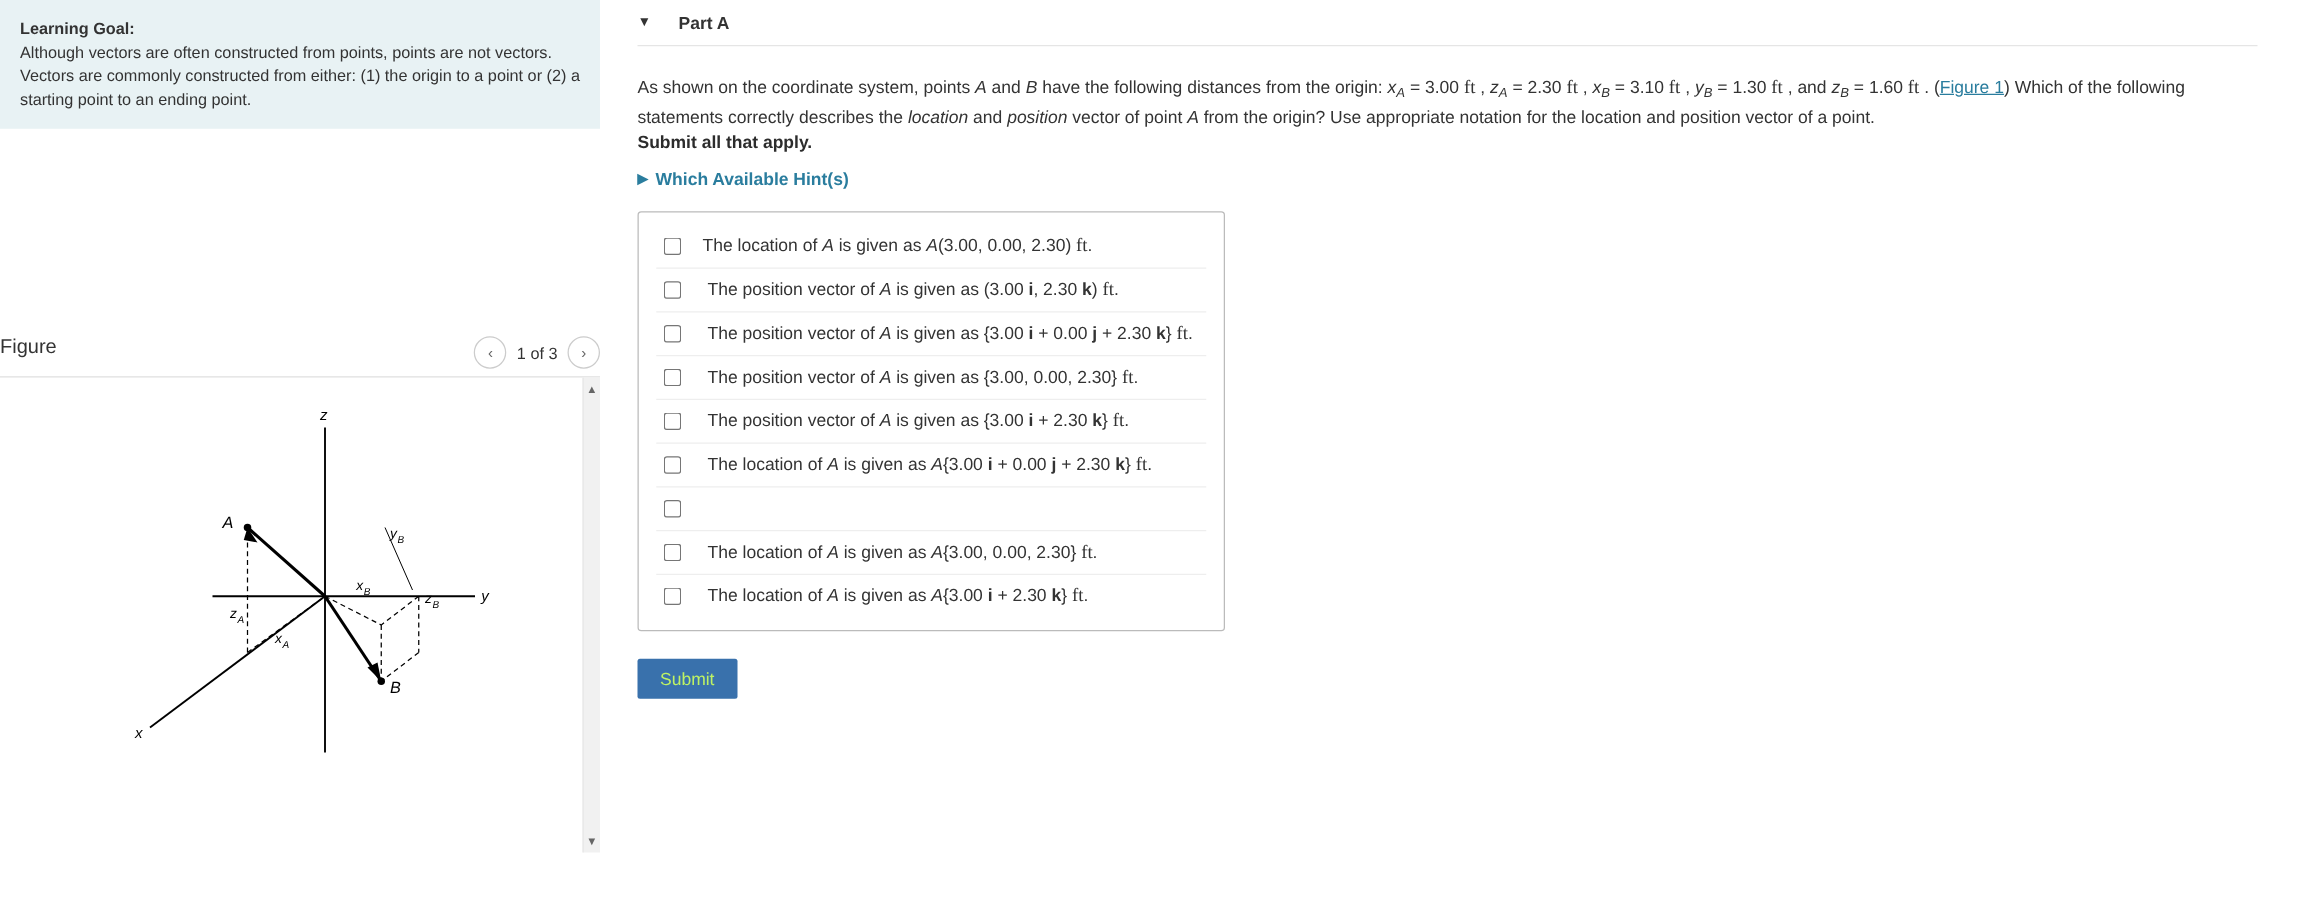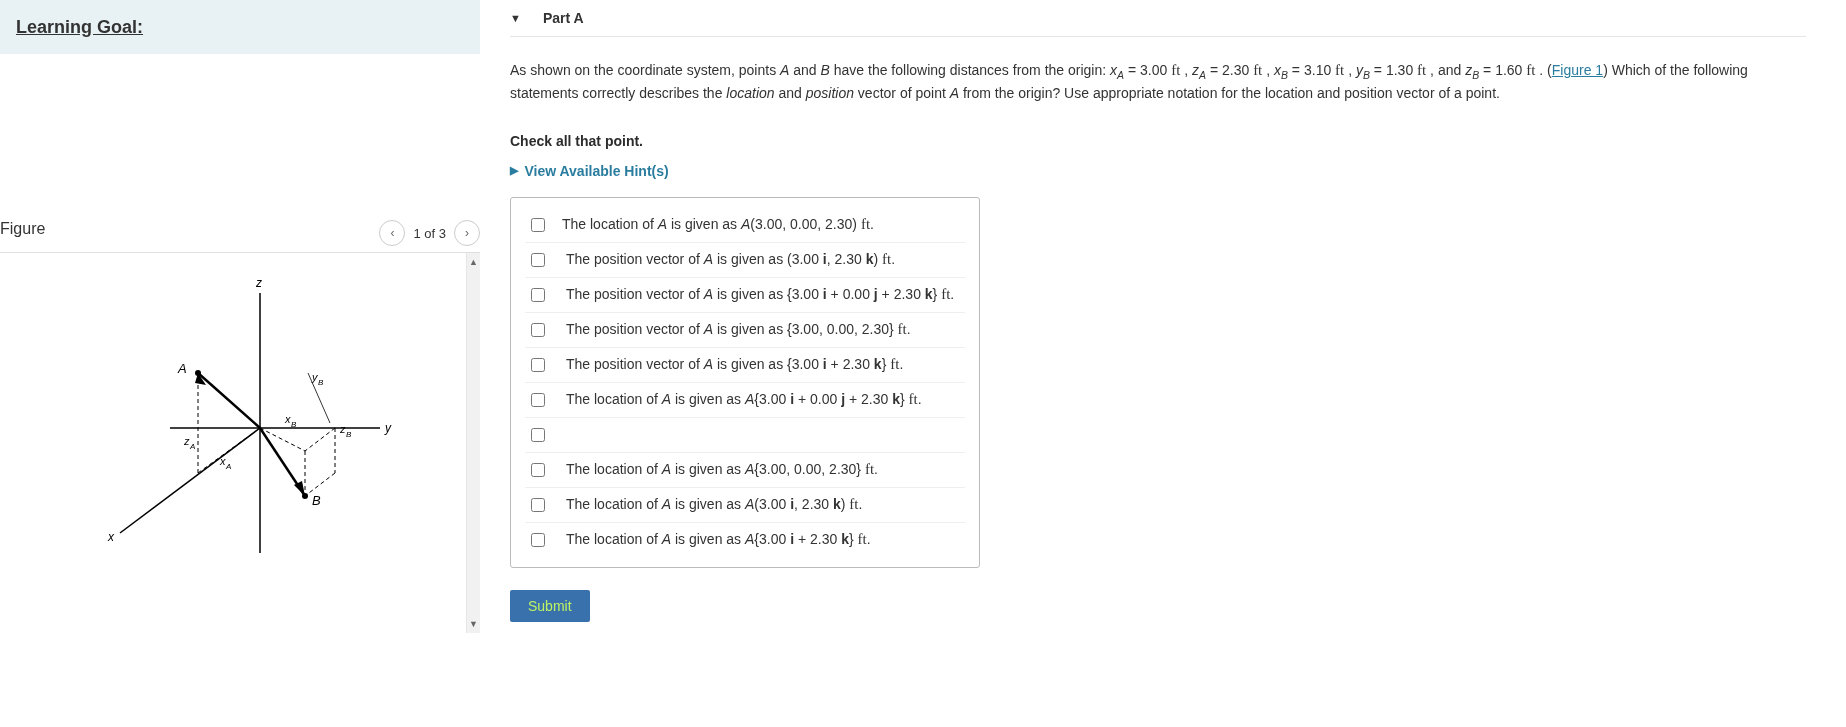--- a/index.html
+++ b/index.html
@@ -26,22 +26,21 @@
   }
   .goal-box {
     background: #e8f2f4;
     padding: 14px 16px;
     color: #333;
     font-size: 13px;
     line-height: 1.45;
   }
   .goal-box .goal-title {
     font-weight: bold;
-    font-size: 18px;
-    text-decoration: underline;
+    font-size: 13px;
   }
   .figure-header {
     display: flex;
     align-items: flex-start;
     justify-content: space-between;
     border-bottom: 1px solid #e0e0e0;
     padding: 6px 0;
     margin-top: 160px;
   }
   .figure-header .fig-label {
@@ -108,21 +107,21 @@
   }
   .part-header .part-label {
     font-weight:bold;
     font-size:14px;
     padding-left:12px;
   }
   .problem-text {
     font-size:14px;
     color:#333;
     line-height:1.55;
-    margin-bottom:28px;
+    margin-bottom:0;
   }
   .problem-text a { color:#2a7d9e; text-decoration:underline; }
   .instr {
     font-weight:bold;
     font-size:14px;
     margin-bottom:14px;
     color:#2c2c2c;
   }
   .hint-link {
     color:#2a7d9e;
@@ -167,20 +166,21 @@
   .unit { font-family: 'Times New Roman', serif; font-size:15px; }
   sub { font-size:0.75em; }
 </style>
 </head>
 <body>
 
 <div class="page">
   <div class="left-col">
     <div class="goal-box">
       <div class="goal-title">Learning Goal:</div>
+      <div>Although vectors are often constructed from points, points are not vectors. Vectors are commonly constructed from either: (1) the origin to a point or (2) a starting point to an ending point.</div>
     </div>
 
     <div class="figure-header">
       <div class="fig-label">Figure</div>
       <div class="pager">
         <div class="pager-btn">‹</div>
         <span>1 of 3</span>
         <div class="pager-btn">›</div>
       </div>
     </div>
@@ -246,25 +246,25 @@
     <div class="problem-text">
       <span>As shown on the coordinate system, points </span><span class="mvar">A</span><span> and </span><span class="mvar">B</span><span> have the following distances from the origin: </span>
       <span class="mvar">x<sub>A</sub></span> = <span>3.00</span> <span class="unit">ft</span> ,
       <span class="mvar">z<sub>A</sub></span> = <span>2.30</span> <span class="unit">ft</span> ,
       <span class="mvar">x<sub>B</sub></span> = <span>3.10</span> <span class="unit">ft</span> ,
       <span class="mvar">y<sub>B</sub></span> = <span>1.30</span> <span class="unit">ft</span> , and
       <span class="mvar">z<sub>B</sub></span> = <span>1.60</span> <span class="unit">ft</span>
       <span> . (</span><a href="#">Figure 1</a><span>) Which of the following statements correctly describes the </span><i>location</i><span> and </span><i>position</i><span> vector of point </span><span class="mvar">A</span><span> from the origin? Use appropriate notation for the location and position vector of a point.</span>
     </div>
 
-    <div class="instr">Check all that point.</div>
+    <div class="instr">Submit all that apply.</div>
 
     <div class="hint-link">
       <span class="tri">▶</span>
-      <span>View Available Hint(s)</span>
+      <span>Which Available Hint(s)</span>
     </div>
 
     <div class="choices-box" id="choices-box">
 
     <label class="choice-row">
           <input type="checkbox" style="">
           <span>The location of <span class="mvar">A</span> is given as <span class="mvar">A</span>(3.00, 0.00, 2.30) <span class="unit">ft</span>.</span>
         </label>
         <label class="choice-row">
           <input type="checkbox" style="">
@@ -285,24 +285,20 @@
         <label class="choice-row">
           <input type="checkbox" style="">
           <span>The location of <span class="mvar">A</span> is given as <span class="mvar">A</span>{3.00 <span class="bvec">i</span> + 0.00 <span class="bvec">j</span> + 2.30 <span class="bvec">k</span>} <span class="unit">ft</span>.</span>
         </label>
         <label class="choice-row">
           <input type="checkbox" style="">
         </label>
         <label class="choice-row">
           <input type="checkbox" style="">
           <span>The location of <span class="mvar">A</span> is given as <span class="mvar">A</span>{3.00, 0.00, 2.30} <span class="unit">ft</span>.</span>
-        </label>
-        <label class="choice-row">
-          <input type="checkbox" style="">
-          <span>The location of <span class="mvar">A</span> is given as <span class="mvar">A</span>(3.00 <span class="bvec">i</span>, 2.30 <span class="bvec">k</span>) <span class="unit">ft</span>.</span>
         </label>
         <label class="choice-row">
           <input type="checkbox" style="">
           <span>The location of <span class="mvar">A</span> is given as <span class="mvar">A</span>{3.00 <span class="bvec">i</span> + 2.30 <span class="bvec">k</span>} <span class="unit">ft</span>.</span>
         </label>
       </div>
 
     <button class="submit-btn">Submit</button>
   </div>
 </div>

